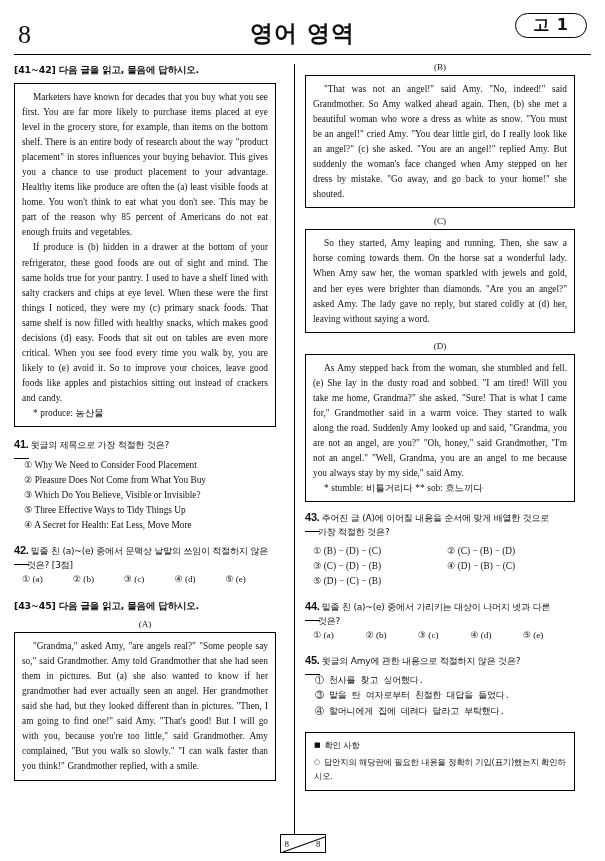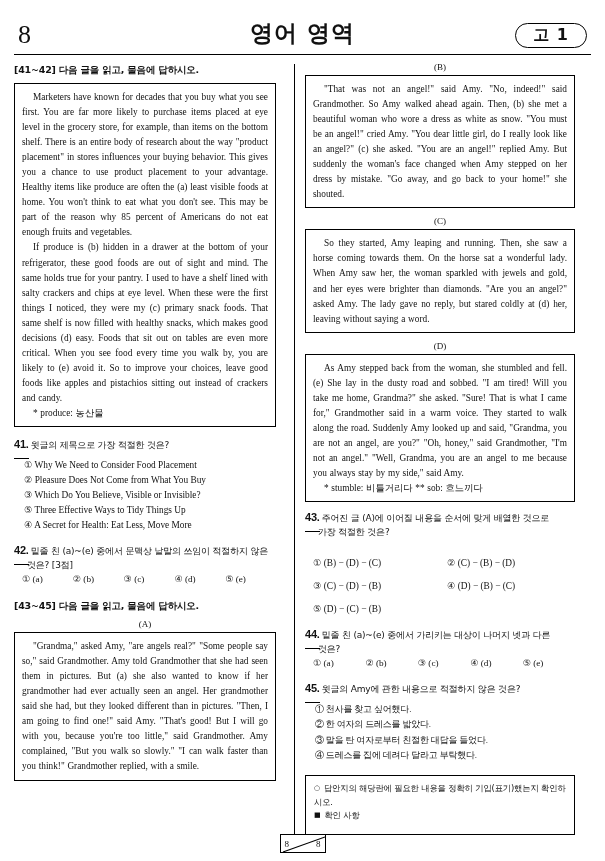--- a/index.html
+++ b/index.html
@@ -44,21 +44,21 @@
     letter-spacing: 1px;
   }
   .grade-badge {
     border: 1.6px solid #000;
     border-radius: 999px;
     padding: 2px 17px 3px 17px;
     font-family: "DejaVu Sans", sans-serif;
     font-size: 16px;
     font-weight: 700;
     line-height: 1.15;
-    margin-bottom: 2px;
+    margin-bottom: 12px;
     letter-spacing: 1px;
   }
   .header-rule {
     margin: 4px 14px 0 14px;
     border-top: 1.6px solid #000;
   }
 
   
   .columns {
     display: flex;
@@ -126,33 +126,33 @@
     padding-bottom: 8px;
     margin-right: 2px;
   }
   .q-text-indent { display:block; padding-left: 13px; }
   .choices { margin: 5px 0 0 0; padding: 0 0 0 10px; }
   .choice {
     font-size: 9.3px;
     line-height: 1.62;
     font-family: "Liberation Serif", serif;
   }
-  .choice.kr { font-family: Liberation Serif, serif; font-size: 9px; line-height: 1.7; letter-spacing:-0.2px;}
+  .choice.kr { font-family: Liberation Mono, monospace; font-size: 9px; line-height: 1.7; letter-spacing:-0.2px;}
   .choices-inline {
     display: flex;
     padding-left: 8px;
     margin-top: 0;
   }
   .choices-inline .choice { width: 54px; font-size: 9.2px; }
   .choices-grid {
     display: grid;
     grid-template-columns: 134px 1fr;
     padding-left: 8px;
-    margin-top: 17px;
-    row-gap: 8px;
+    margin-top: 5px;
+    row-gap: 0px;
   }
   .center-label {
     text-align: center;
     font-size: 9px;
     font-family: "Liberation Serif", serif;
     margin: 3px 0 3px 0;
   }
 
   
   .check-box {
@@ -303,32 +303,31 @@
           <div class="choice">⑤ (e)</div>
         </div>
       </div>
 
       <div class="question">
         <div class="q-head">
           <span class="q-num">45.</span><span>윗글의 Amy에 관한 내용으로 적절하지 않은 것은?</span>
         </div>
         <div class="choices">
           <div class="choice kr">① 천사를 찾고 싶어했다.</div>
-          <div class="choice kr">② 한 여자의 드레스를 밟았다.</div>
           <div class="choice kr">③ 말을 탄 여자로부터 친절한 대답을 들었다.</div>
-          <div class="choice kr">④ 드레스를 집에 데려다 달라고 부탁했다.</div>
+          <div class="choice kr">④ 할머니에게 집에 데려다 달라고 부탁했다.</div>
         </div>
       </div>
 
       <div class="check-box">
+        <span class="check-row first">
+          <span class="check-bullet">■</span><span>확인 사항</span>
+        </span>
         <span class="check-row">
           <span class="check-bullet">○</span><span>답안지의 해당란에 필요한 내용을 정확히 기입(표기)했는지 확인하시오.</span>
-        </span>
-        <span class="check-row first">
-          <span class="check-bullet">■</span><span>확인 사항</span>
         </span>
       </div>
 
     </div>
   </div>
 
   <div class="footer">
     <div class="footer-box">
       <span>8</span>
       <span class="slash">

